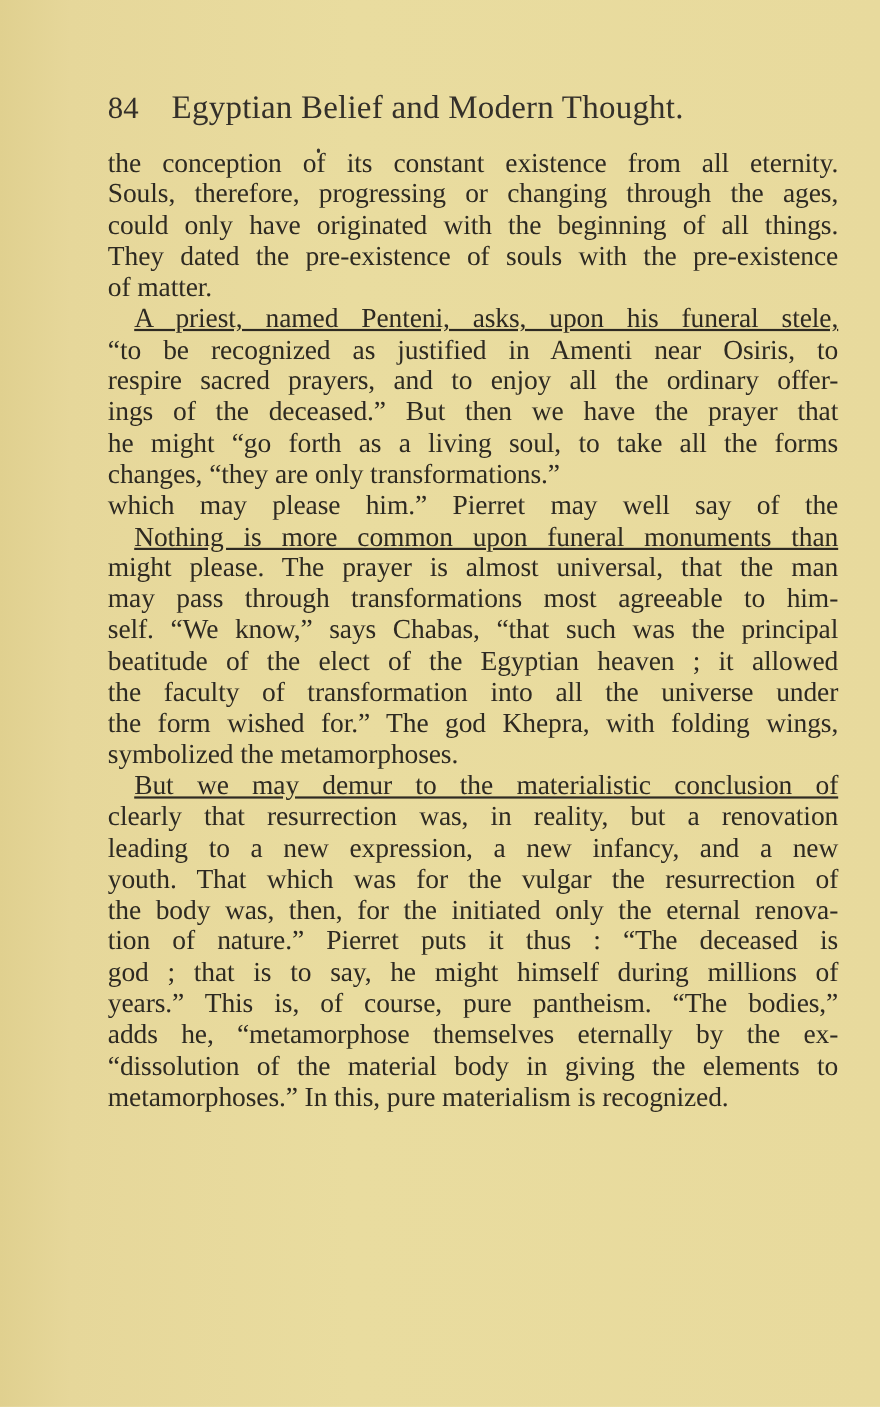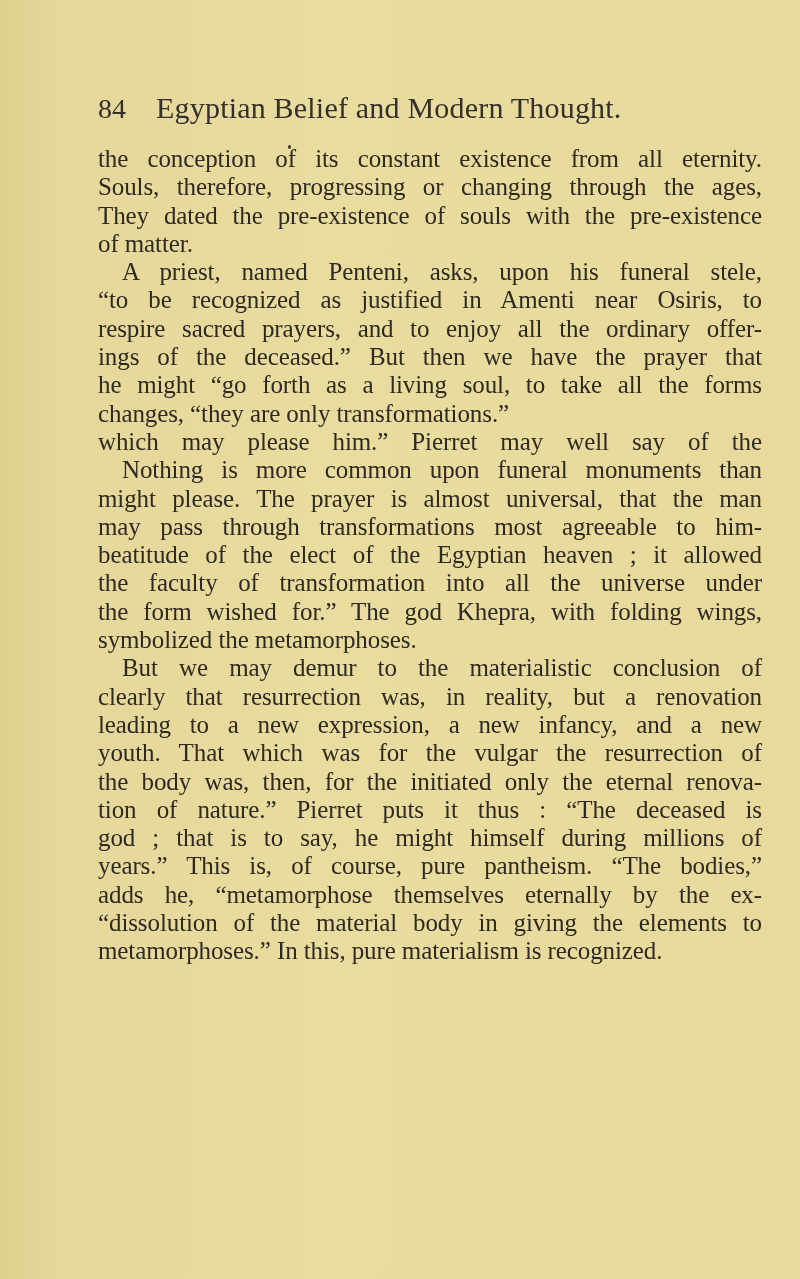--- a/index.html
+++ b/index.html
@@ -11,21 +11,21 @@
       height: 1279px;
       overflow: hidden;
       background: linear-gradient(90deg, #e0d08f 0%, #e6d79a 8%, #e9dc9f 40%, #e8da9d 100%);
       font-family: "Liberation Serif", "DejaVu Serif", serif;
       color: #2e2a22;
       position: relative;
     }
     .page {
       position: absolute;
       left: 0;
-      top: 17px;
+      top: 7px;
       width: 800px;
       height: 921px;
     }
     .running-head {
       position: absolute;
       top: 74px;
       left: 98px;
       height: 40px;
       display: flex;
       align-items: baseline;
@@ -62,49 +62,52 @@
       white-space: nowrap;
       text-align: justify;
       text-align-last: justify;
       letter-spacing: -0.1px;
     }
     .line.last {
       text-align-last: left;
     }
     .line.indent {
       padding-left: 24px;
+      text-decoration: underline;
     }
   </style>
 </head>
 <body>
 
 <div class="page">
 
   <div class="running-head">
     <span class="page-number">84</span>
     <span class="running-title">Egyptian Belief and Modern Thought.</span>
   </div>
 
   <div class="ornament-dot"></div>
 
   <div class="body-text">
     <div class="line" style="margin-top:0">the conception of its constant existence from all eternity.</div>
     <div class="line">Souls, therefore, progressing or changing through the ages,</div>
+    <div class="line">could only have originated with the beginning of all things.</div>
     <div class="line">They dated the pre-existence of souls with the pre-existence</div>
     <div class="line last">of matter.</div>
     <div class="line indent">A priest, named Penteni, asks, upon his funeral stele,</div>
     <div class="line">“to be recognized as justified in Amenti near Osiris, to</div>
     <div class="line">respire sacred prayers, and to enjoy all the ordinary offer-</div>
     <div class="line">ings of the deceased.”  But then we have the prayer that</div>
     <div class="line">he might “go forth as a living soul, to take all the forms</div>
     <div class="line last">changes, “they are only transformations.”</div>
     <div class="line">which may please him.”  Pierret may well say of the</div>
     <div class="line indent">Nothing is more common upon funeral monuments than</div>
     <div class="line">might please.  The prayer is almost universal, that the man</div>
     <div class="line">may pass through transformations most agreeable to him-</div>
+    <div class="line">self.  “We know,” says Chabas, “that such was the principal</div>
     <div class="line">beatitude of the elect of the Egyptian heaven ; it allowed</div>
     <div class="line">the faculty of transformation into all the universe under</div>
     <div class="line">the form wished for.”  The god Khepra, with folding wings,</div>
     <div class="line last">symbolized the metamorphoses.</div>
     <div class="line indent">But we may demur to the materialistic conclusion of</div>
     <div class="line">clearly that resurrection was, in reality, but a renovation</div>
     <div class="line">leading to a new expression, a new infancy, and a new</div>
     <div class="line">youth.  That which was for the vulgar the resurrection of</div>
     <div class="line">the body was, then, for the initiated only the eternal renova-</div>
     <div class="line">tion of nature.”  Pierret puts it thus : “The deceased is</div>

